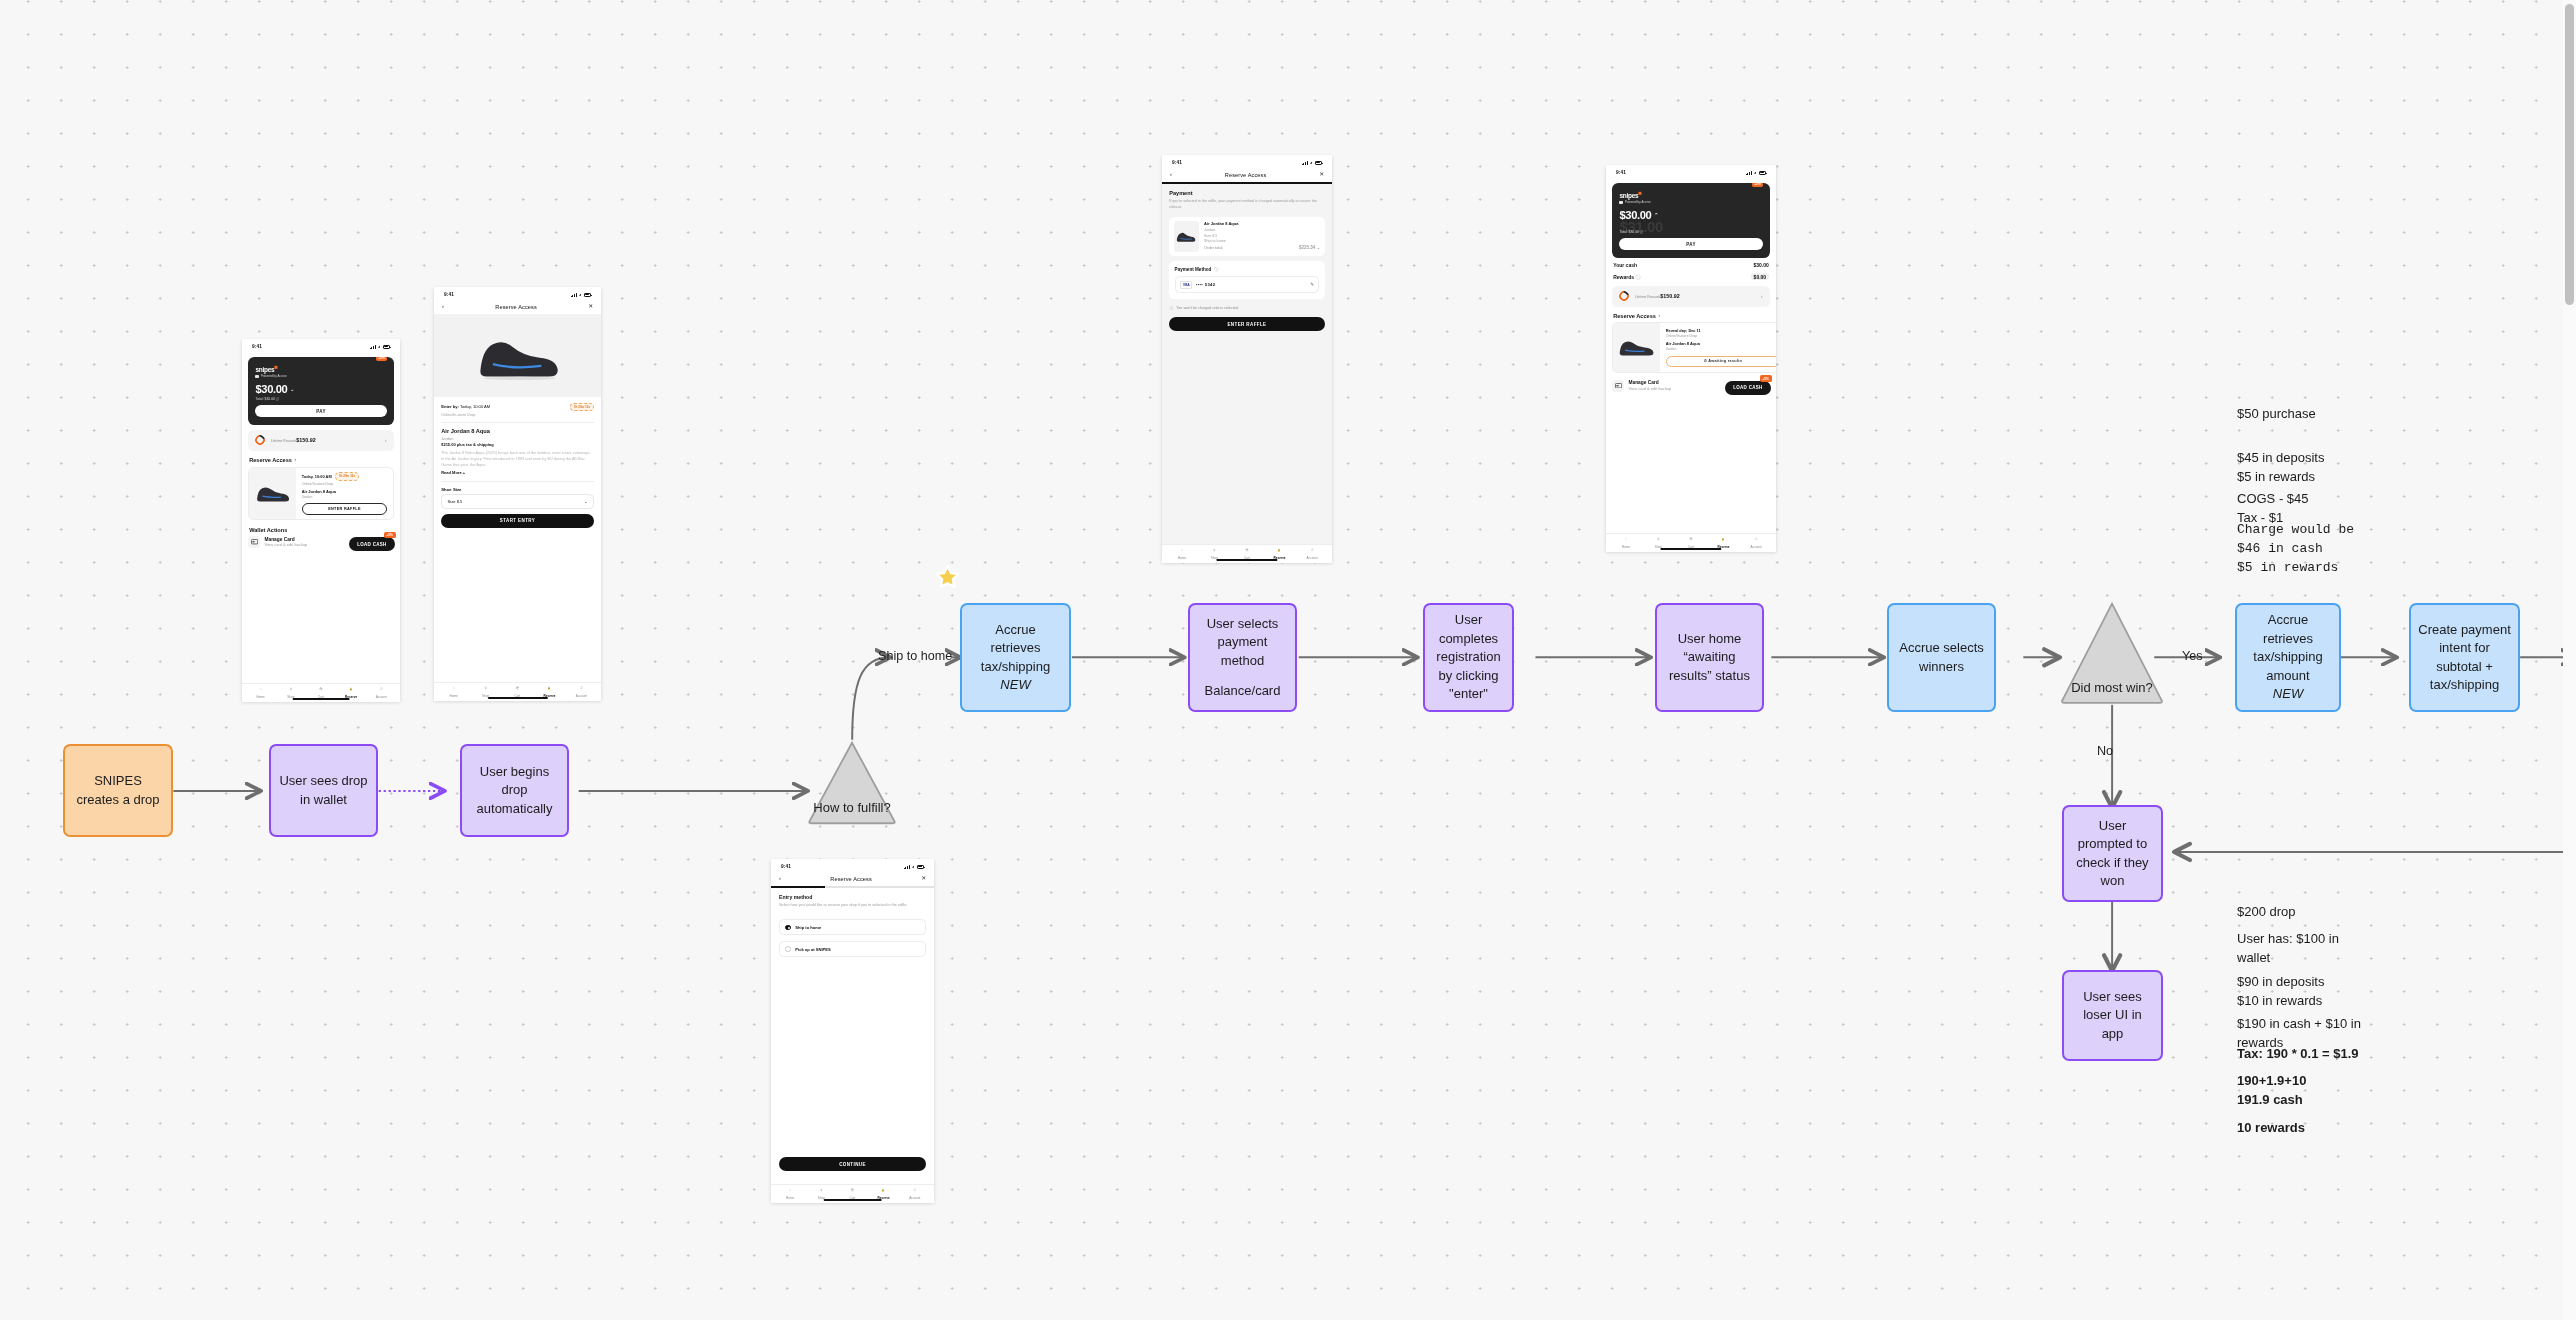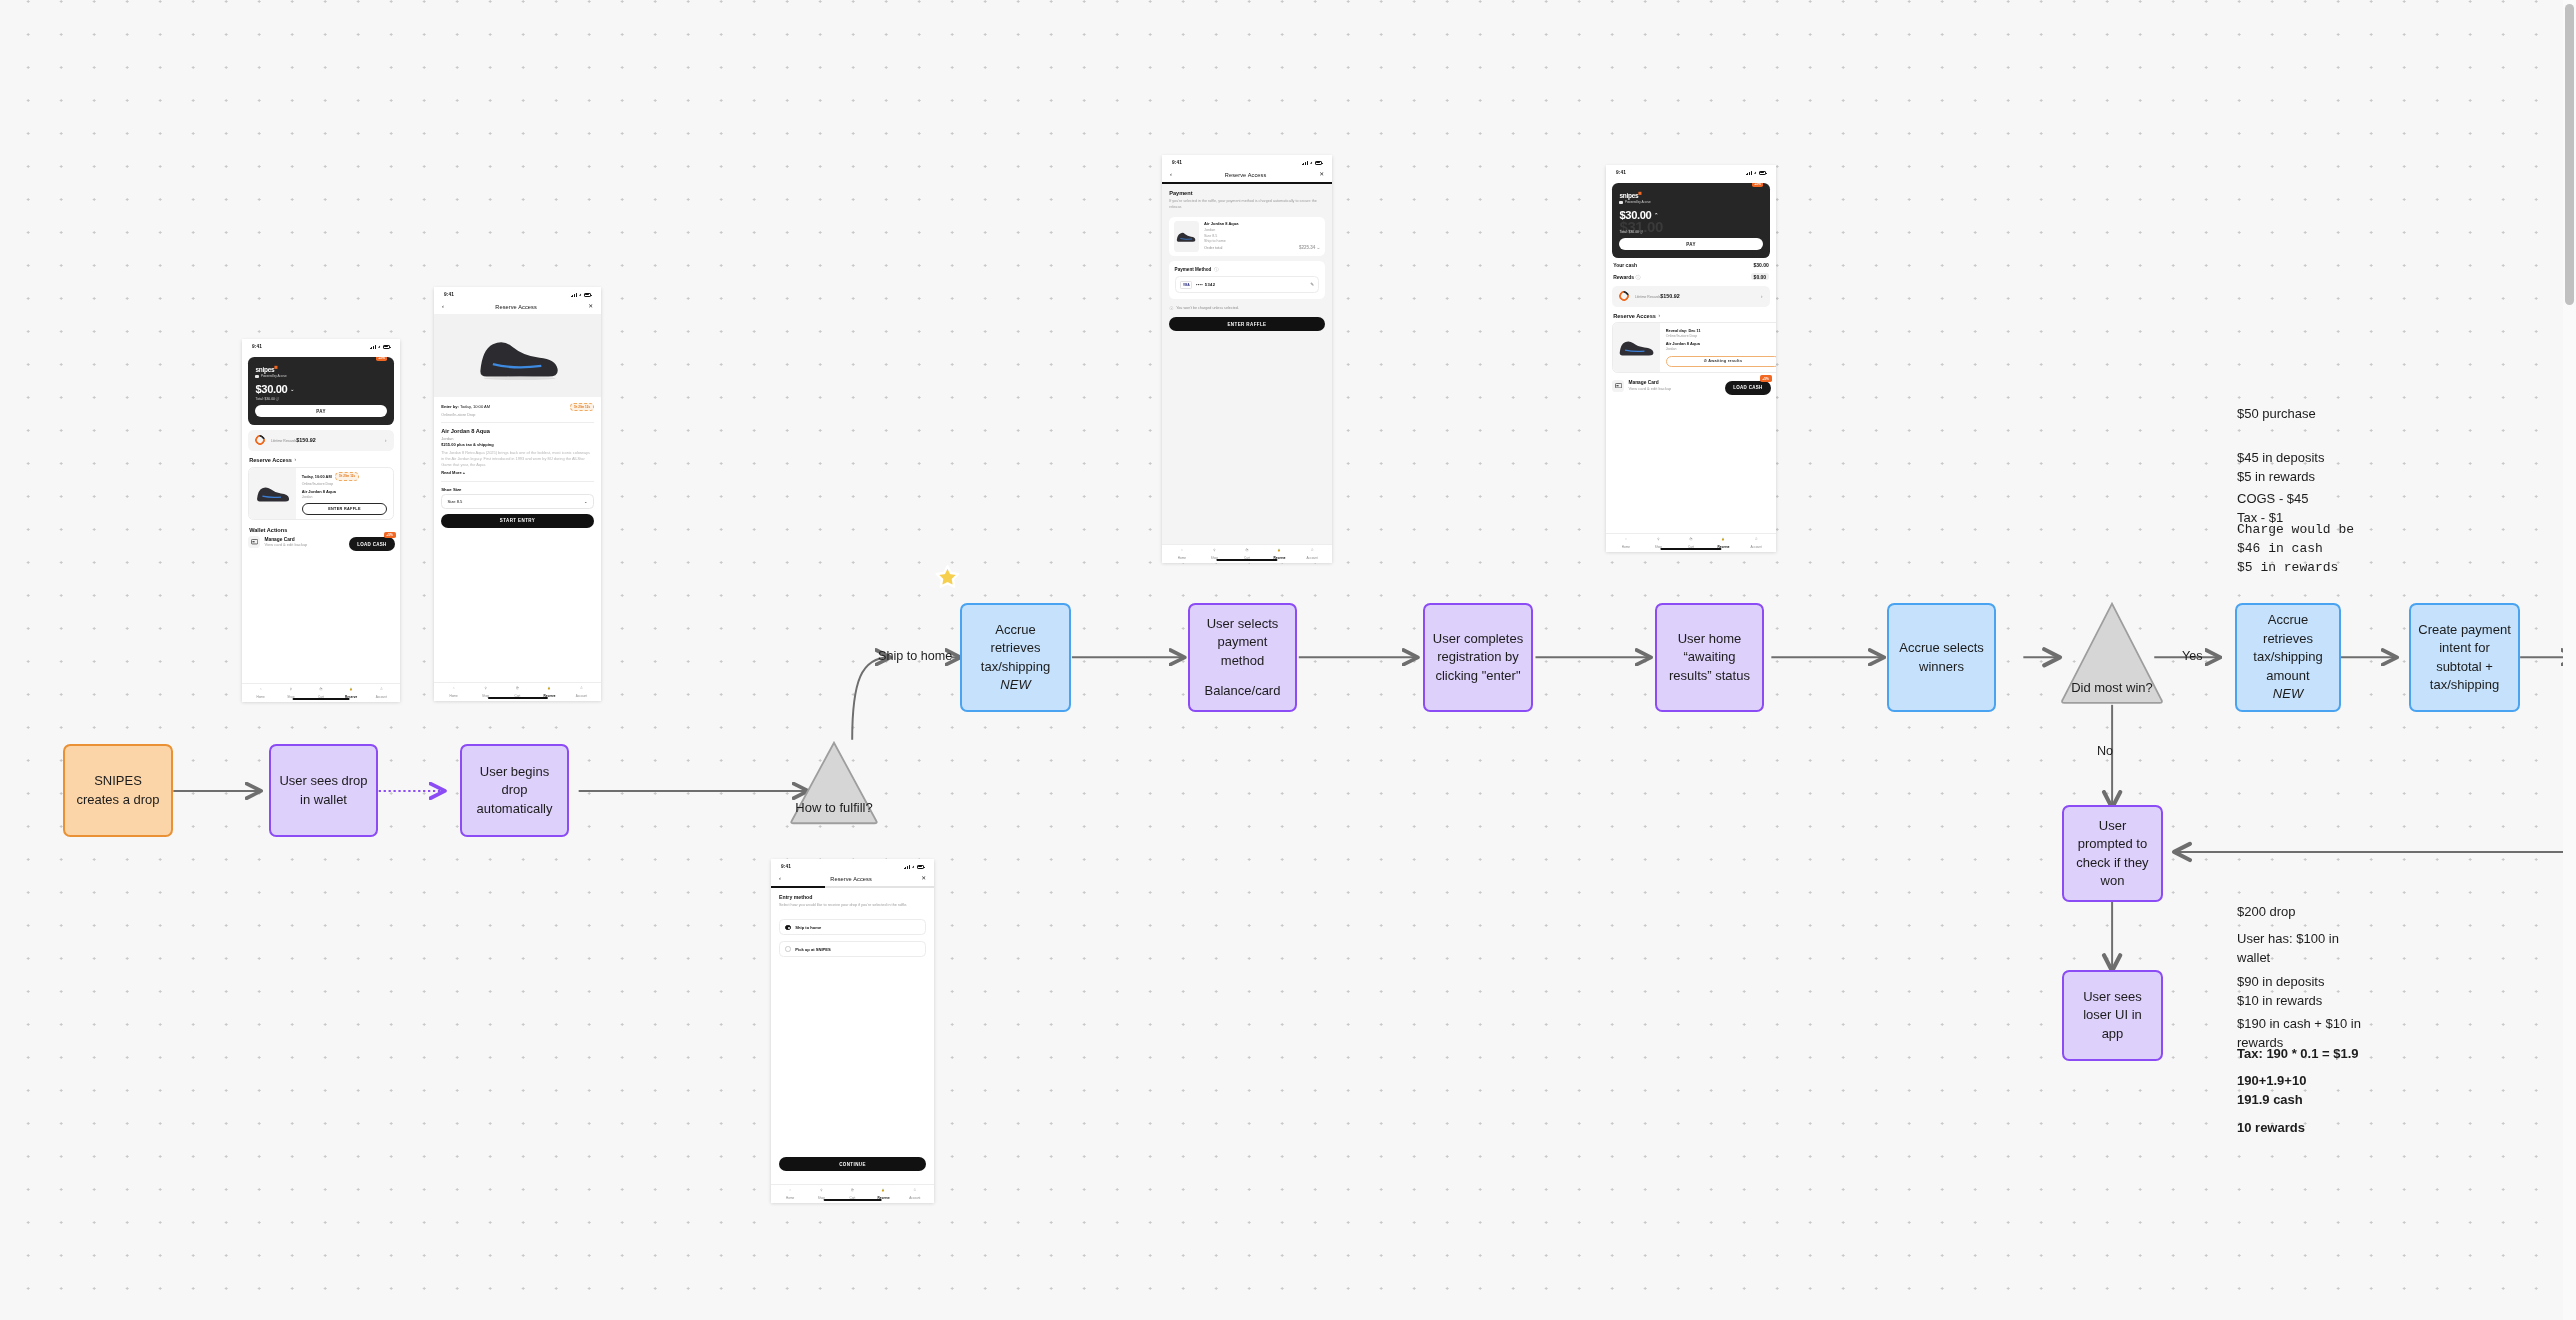--- a/index.html
+++ b/index.html
@@ -223,39 +223,39 @@
 </div>
 
 <div class="node n-purple" style="left:269px; top:744px; width:109px; height:93px;">
   <span class="lines">User sees drop in wallet</span>
 </div>
 
 <div class="node n-purple" style="left:460px; top:744px; width:109px; height:93px;">
   <span class="lines">User begins drop automatically</span>
 </div>
 
-<div class="tri" style="left:789px; top:740px; width:90px; height:85px;">
+<div class="tri" style="left:807px; top:740px; width:90px; height:85px;">
   <svg viewBox="0 0 100 95" preserveAspectRatio="none">
       <path d="M50 3 L97 90 Q98.5 92.5 95 92.5 L5 92.5 Q1.5 92.5 3 90 Z" fill="#d6d6d6" stroke="#9e9e9e" stroke-width="2"></path>
     </svg>
   <div class="tri-label">How to fulfill?</div>
 </div>
 
 <div class="node n-blue" style="left:960px; top:603px; width:111px; height:109px; flex-direction:column;">
   <span class="lines">Accrue retrieves tax/shipping</span>
   <em>NEW</em>
 </div>
 
 <div class="node n-purple" style="left:1188px; top:603px; width:109px; height:109px; flex-direction:column;">
   <span class="lines">User selects payment method</span>
   <span class="gap"></span>
   <span class="lines">Balance/card</span>
 </div>
 
-<div class="node n-purple" style="left:1423px; top:603px; width:110px; height:109px;">
+<div class="node n-purple" style="left:1423px; top:603px; width:91px; height:109px;">
   <span class="lines">User completes registration by clicking "enter"</span>
 </div>
 
 <div class="node n-purple" style="left:1655px; top:603px; width:109px; height:109px;">
   <span class="lines">User home “awaiting results” status</span>
 </div>
 
 <div class="node n-blue" style="left:1887px; top:603px; width:109px; height:109px;">
   <span class="lines">Accrue selects winners</span>
 </div>

